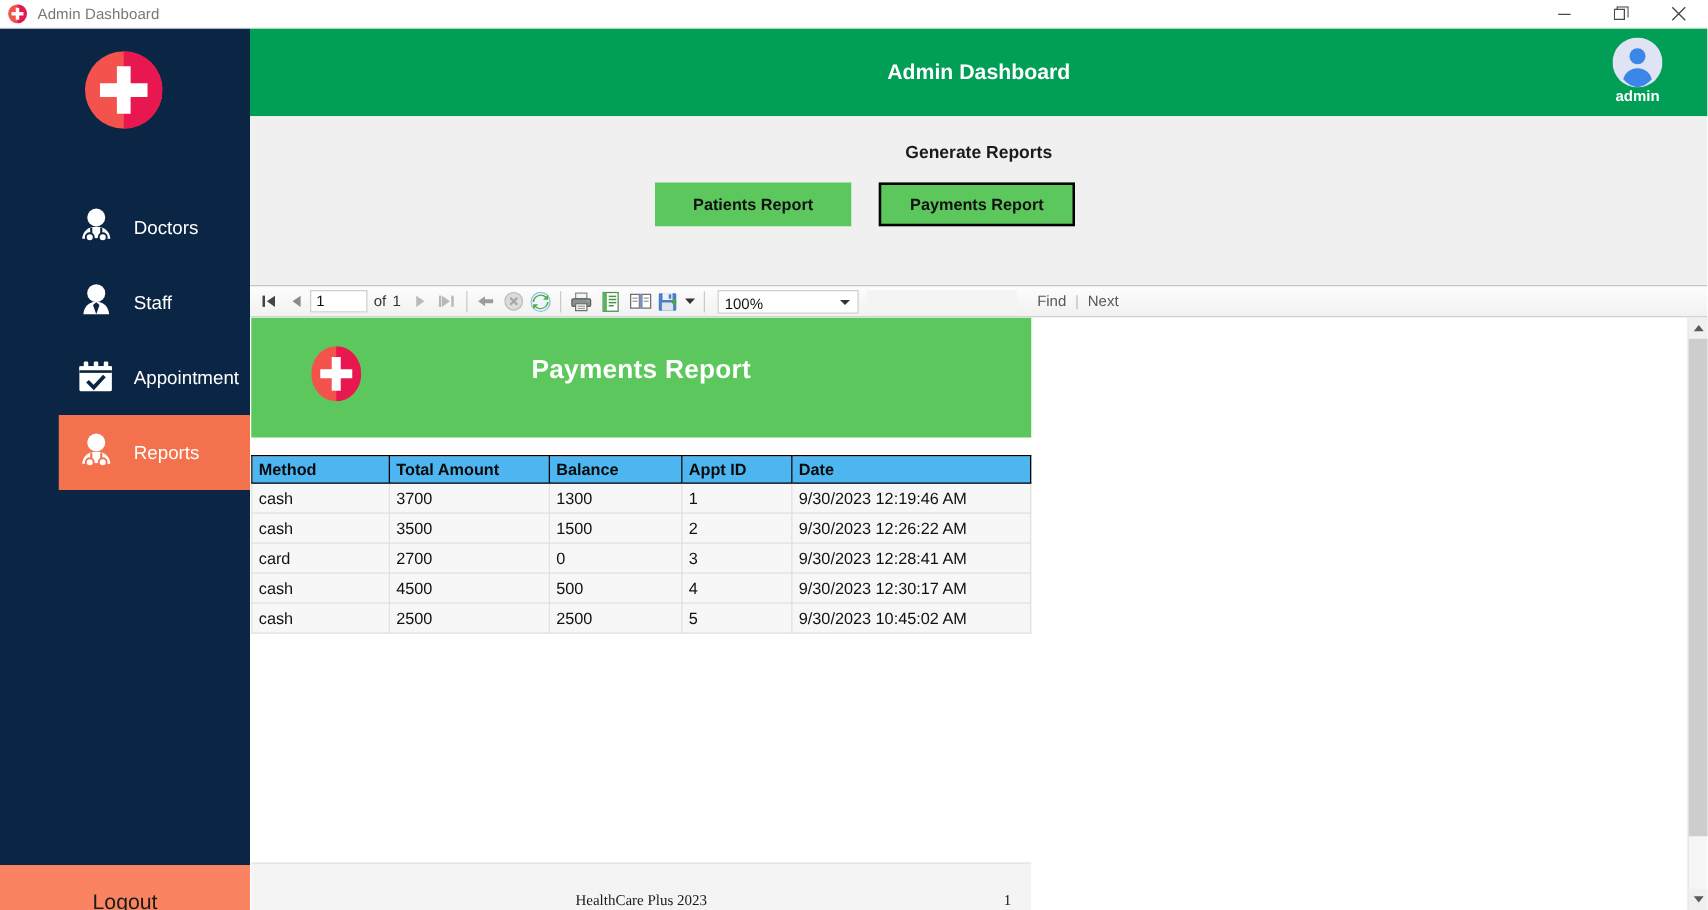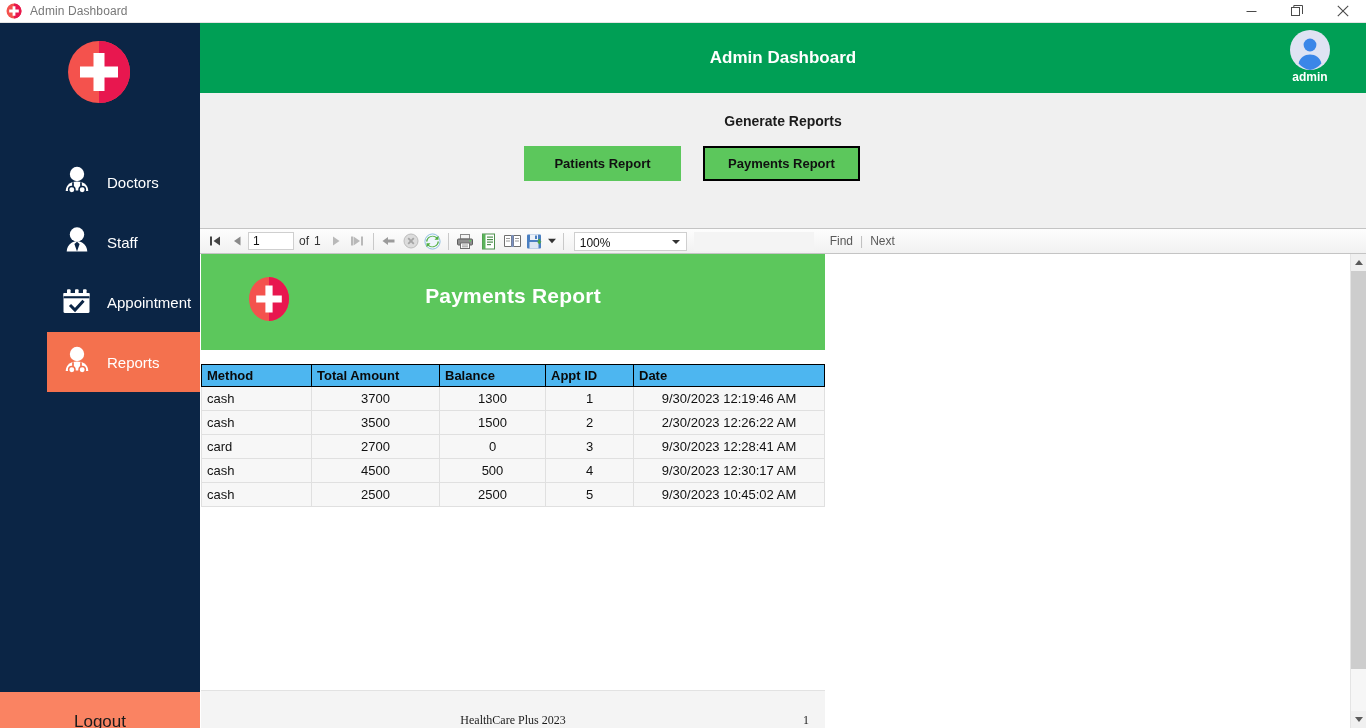--- a/index.html
+++ b/index.html
@@ -151,21 +151,21 @@
     border-collapse: collapse; font-size: 13px; color: #111111;
   }
   table.report-table th {
     background: #4db6f0; color: #0a0a0a; font-weight: bold; text-align: left;
     padding: 3px 5px; border: 1px solid #000000; font-size: 13px;
   }
   table.report-table td {
     background: #f7f7f7; color: #111111; padding: 3px 5px;
     border: 1px solid #e0e0e0; font-size: 13px; height: 24px;
   }
-  td.num { text-align: center; }
+  td.num { text-align: left; }
   .rep-footer {
     position: absolute; left: 1px; top: 436px; width: 624px; height: 38px;
     background: #f4f4f4; border-top: 1px solid #e2e2e2;
   }
   .rep-footer-text {
     position: absolute; left: 0; top: 22px; width: 624px; text-align: center;
     font-size: 12px; color: #1b1b1b; font-family: "Liberation Serif", serif;
   }
   .rep-footer-page {
     position: absolute; right: 16px; top: 22px; font-size: 12px; color: #1b1b1b;
@@ -451,21 +451,21 @@
             <td class="num">3700</td>
             <td class="num">1300</td>
             <td class="num">1</td>
             <td class="num">9/30/2023 12:19:46 AM</td>
           </tr>
           <tr>
             <td>cash</td>
             <td class="num">3500</td>
             <td class="num">1500</td>
             <td class="num">2</td>
-            <td class="num">2/30/2023 12:26:22 AM</td>
+            <td class="num">9/30/2023 12:26:22 AM</td>
           </tr>
           <tr>
             <td>card</td>
             <td class="num">2700</td>
             <td class="num">0</td>
             <td class="num">3</td>
             <td class="num">9/30/2023 12:28:41 AM</td>
           </tr>
           <tr>
             <td>cash</td>

